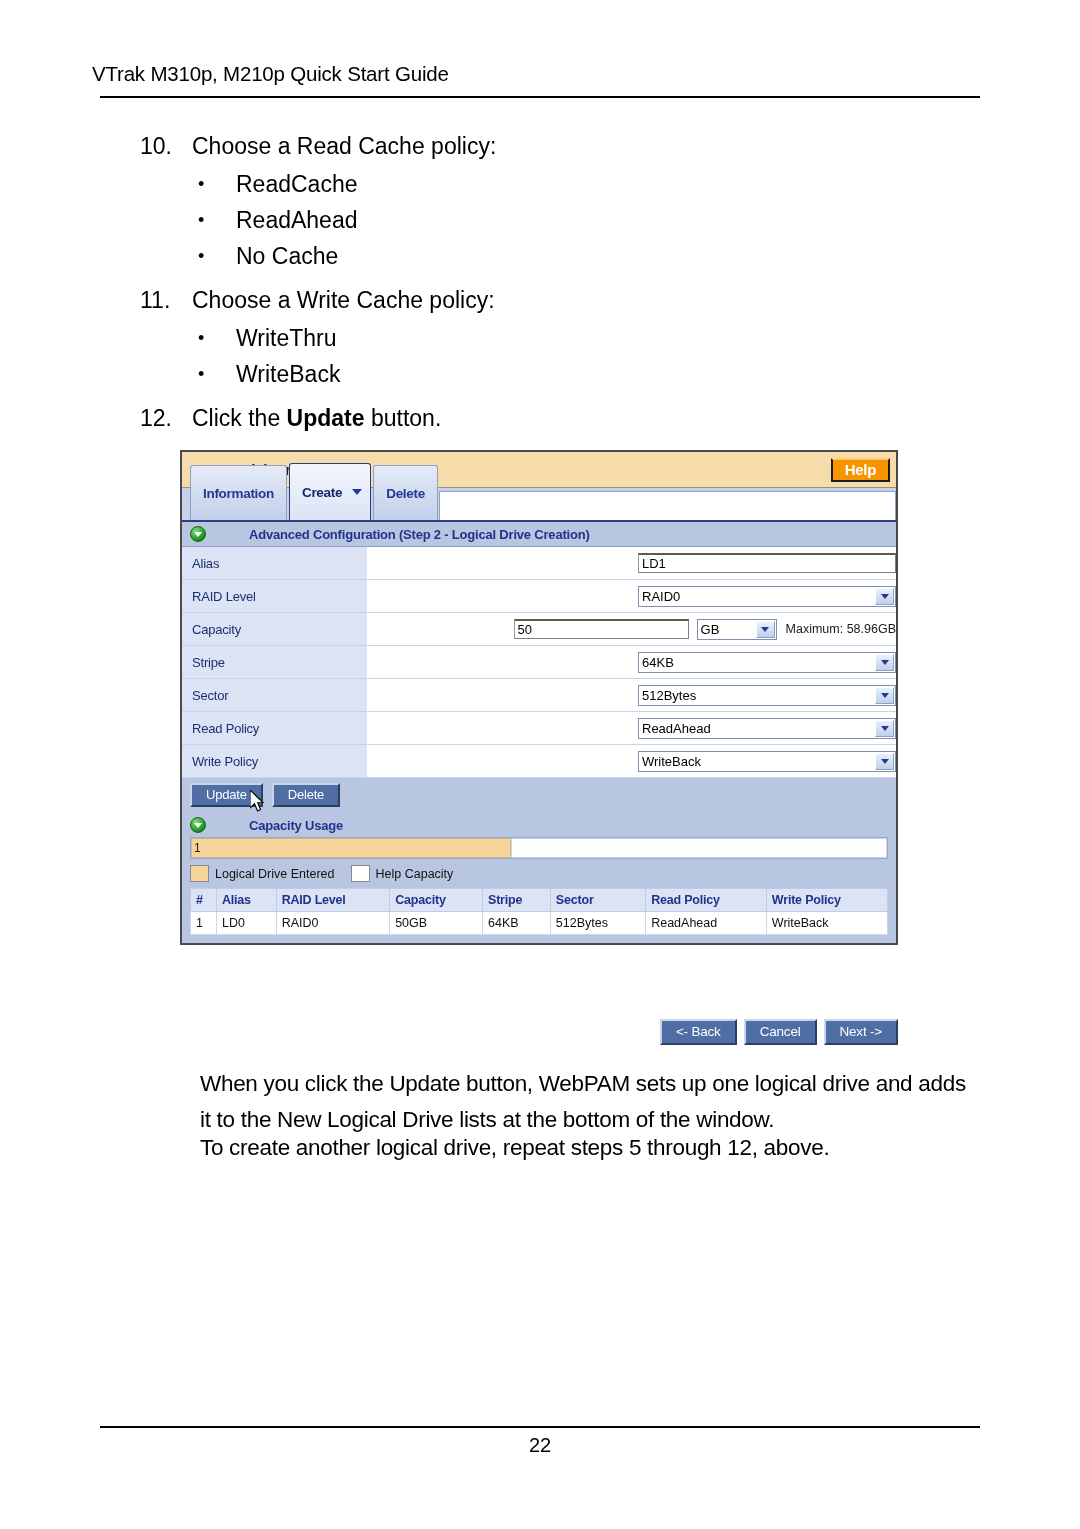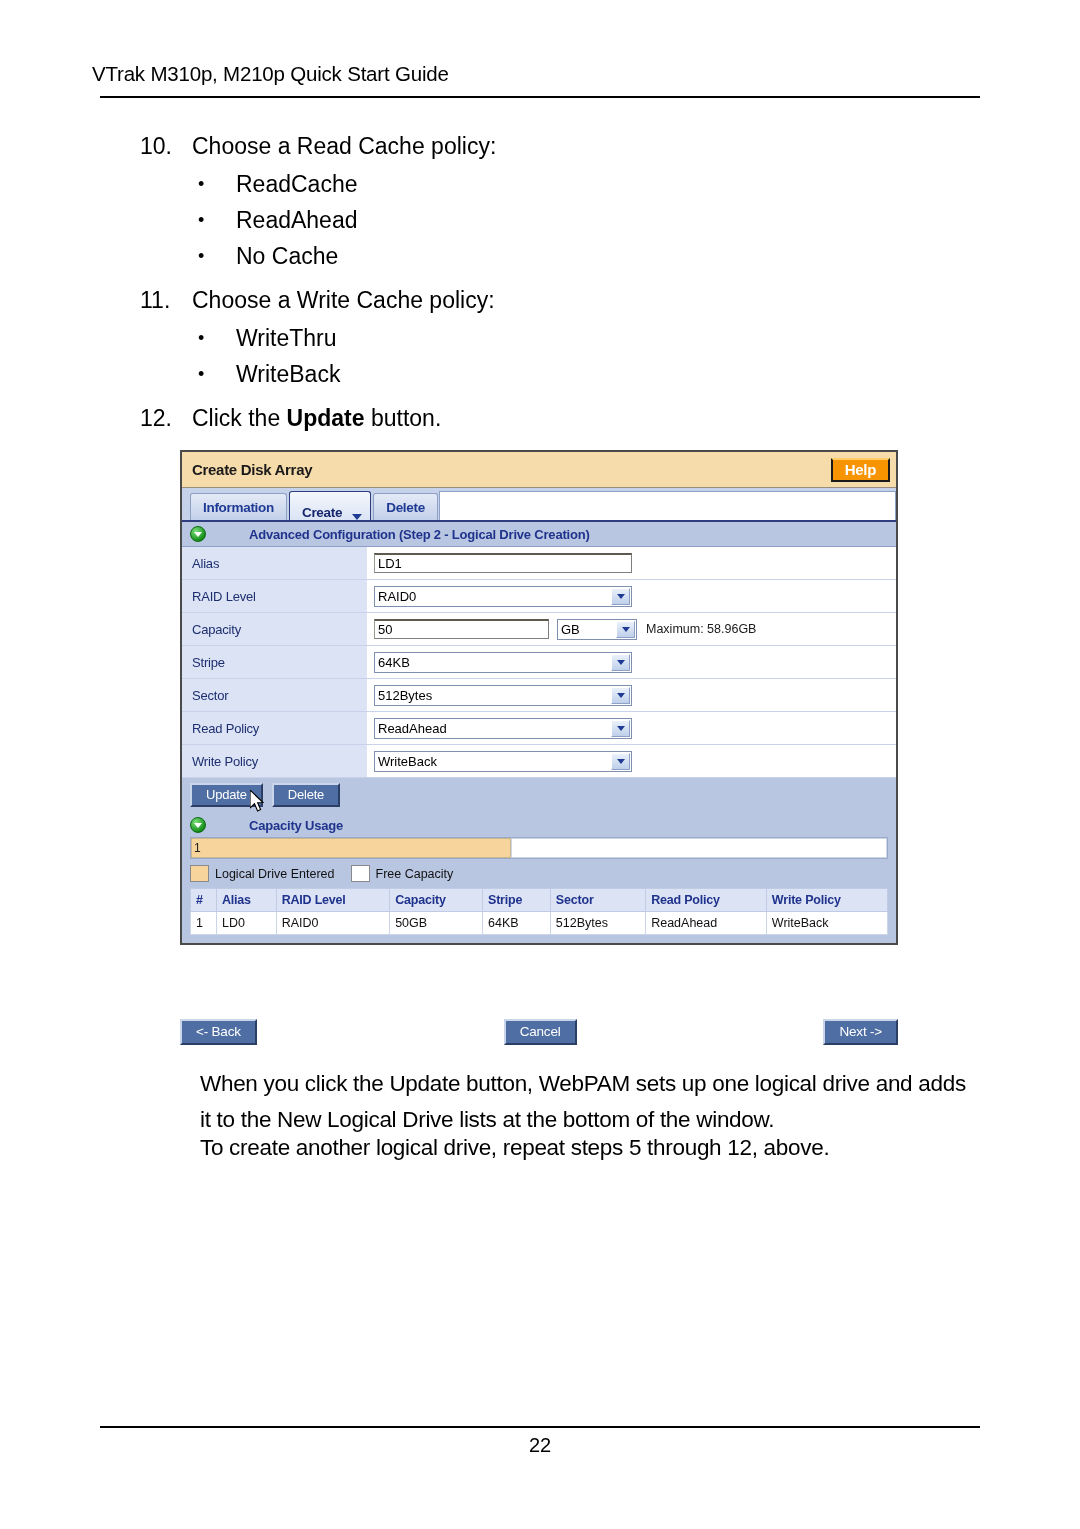--- a/index.html
+++ b/index.html
@@ -138,39 +138,38 @@
     box-sizing: border-box;
     display: flex;
     align-items: flex-end;
     border-bottom: 2px solid #2d3d80;
     position: relative;
   }
   .tab {
     height: 26px;
     display: flex;
     align-items: center;
-    padding: 0 12px;
+    padding: 14px 12px;
     font-weight: bold;
     font-size: 13.5px;
     color: #1f3a93;
     background: linear-gradient(#e4eaf7, #c3d0ea);
     border: 1px solid #8ea0c6;
     border-bottom: none;
     border-radius: 3px 3px 0 0;
     margin-right: 2px;
     letter-spacing: -0.3px;
   }
   .tab.active {
     background: linear-gradient(#f3f6fc, #dbe4f5);
     border: 1px solid #2d3d80;
     border-bottom: none;
     color: #16266b;
     height: 28px;
     padding-right: 8px;
-    align-items: flex-end;
   }
   .tab .caret {
     display: inline-block;
     margin-left: 10px;
     width: 0; height: 0;
     border-left: 5px solid transparent;
     border-right: 5px solid transparent;
     border-top: 6px solid #1f3a93;
   }
   .tab-filler {
@@ -239,20 +238,21 @@
     font-size: 13px;
     letter-spacing: -0.2px;
     border-right: 1px solid #ffffff;
   }
   .fvalue {
     flex: 1;
     display: flex;
     align-items: center;
     padding-left: 6px;
     background: #ffffff;
+    justify-content: flex-end;
   }
   .txtinput {
     height: 20px;
     background: #ffffff;
     border: 1px solid #7f7f7f;
     border-top: 2px solid #5f5a4f;
     border-left-color: #9a9a90;
     box-sizing: border-box;
     display: flex;
     align-items: center;
@@ -398,22 +398,22 @@
     border: 1px solid #ccd5e8;
     white-space: nowrap;
   }
 
   .navrow {
     position: absolute;
     left: 180px;
     top: 1019px;
     width: 718px;
     display: flex;
-    justify-content: space-between;
-    gap: 17px;
+    justify-content: flex-end;
+    gap: 7px;
   }
   .navbtn {
     background: #4f6ea3;
     color: #ffffff;
     font-size: 13.5px;
     padding: 3px 14px 4px;
     border: 2px solid #2b3f66;
     border-top-color: #c9d6ea;
     border-left-color: #c9d6ea;
     letter-spacing: -0.2px;
@@ -592,21 +592,21 @@
 
   <div class="cap-wrap">
     <div class="cap-bar">
       <div class="cap-used" style="width: 46%;">1</div>
       <div class="cap-free"></div>
     </div>
     <div class="cap-legend">
       <span class="swatch used"></span>
       <span>Logical Drive Entered</span>
       <span class="swatch free"></span>
-      <span>Free Capacity</span>
+      <span>Help Capacity</span>
     </div>
   </div>
 
 
   <div class="nld-wrap">
     <table class="nld">
       <thead>
         <tr>
           <th>#</th>
           <th>Alias</th>

